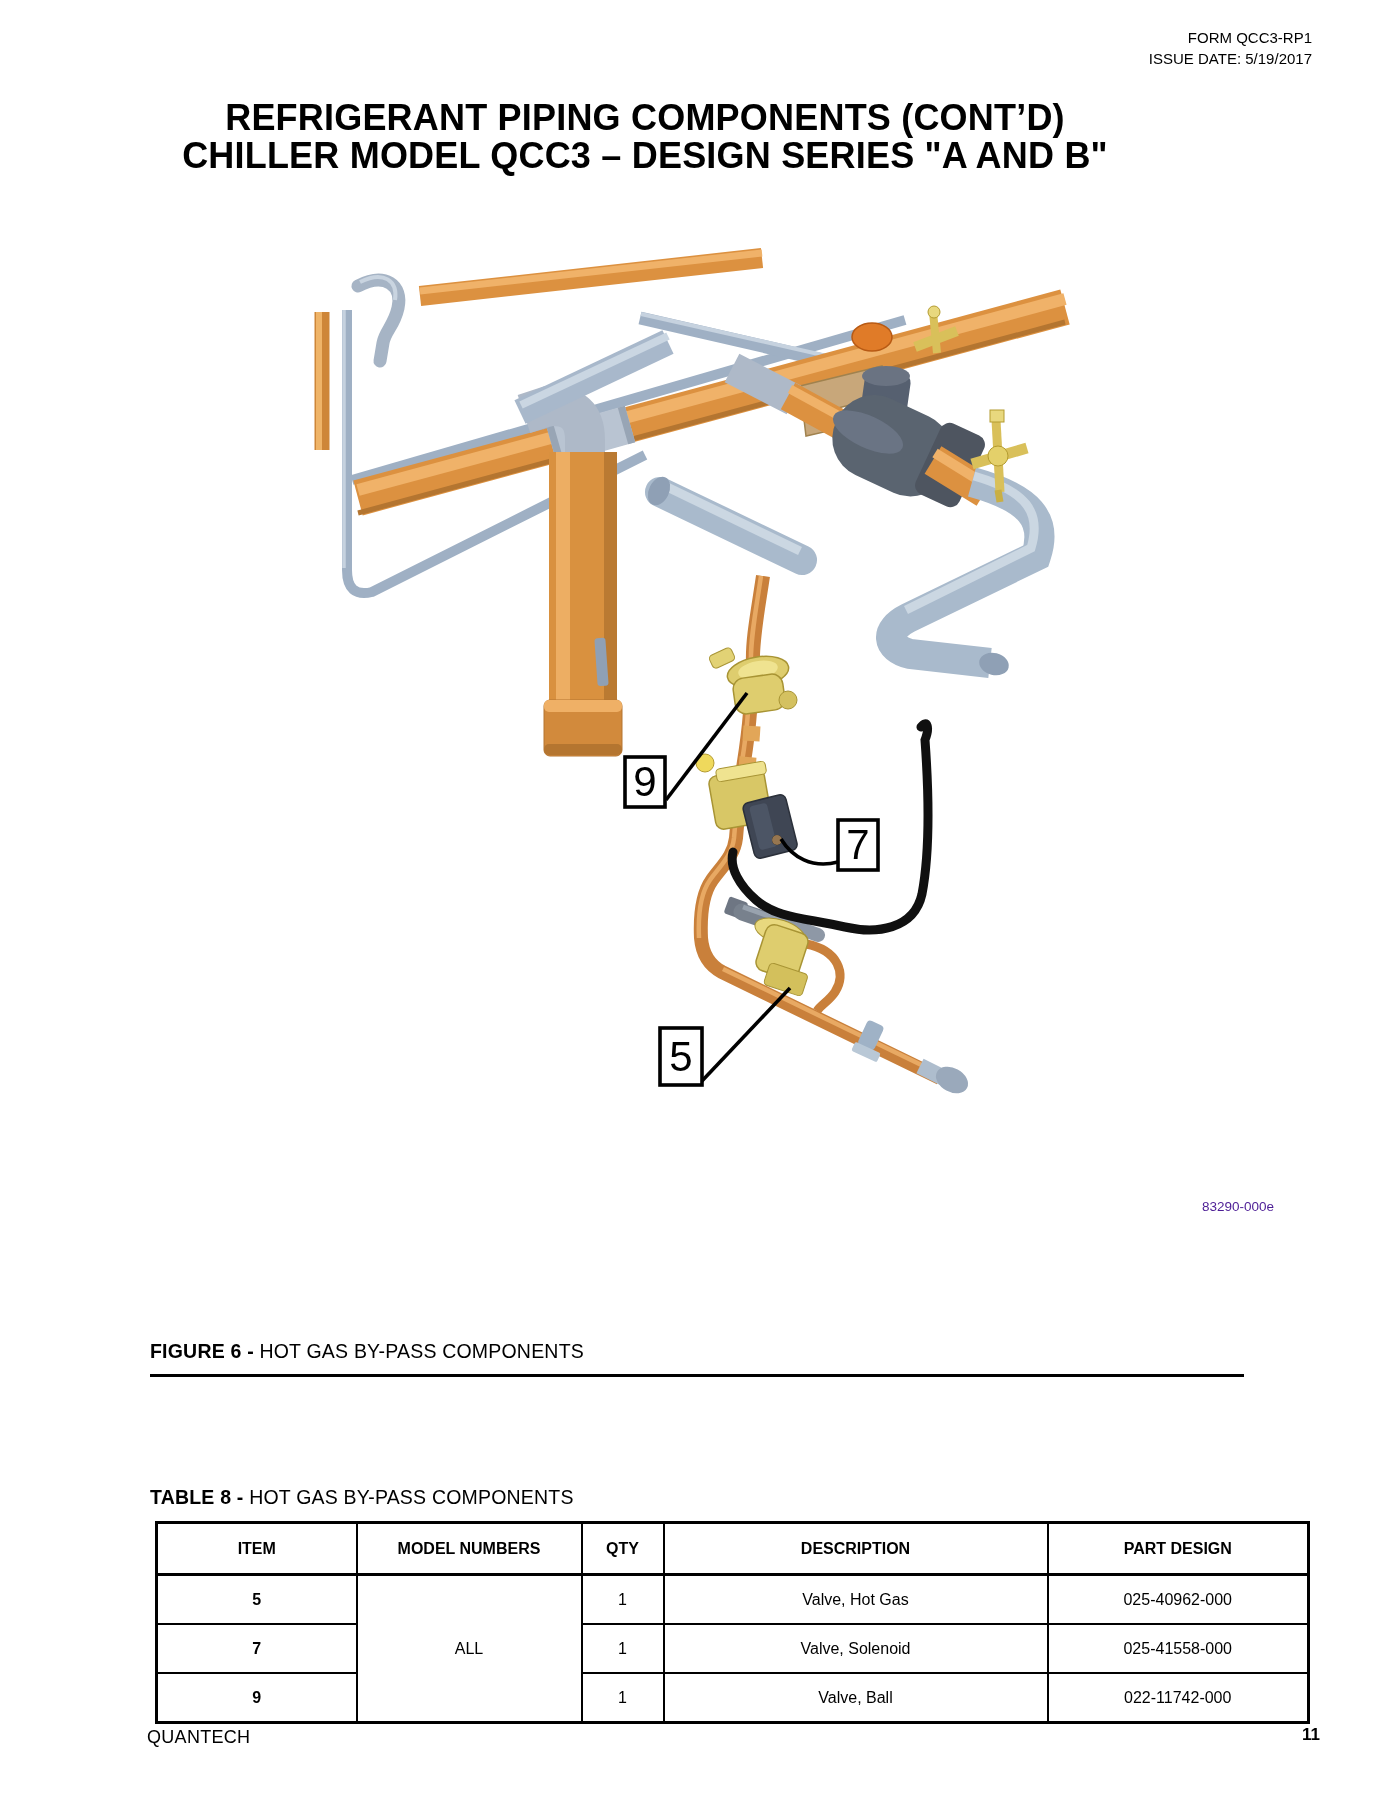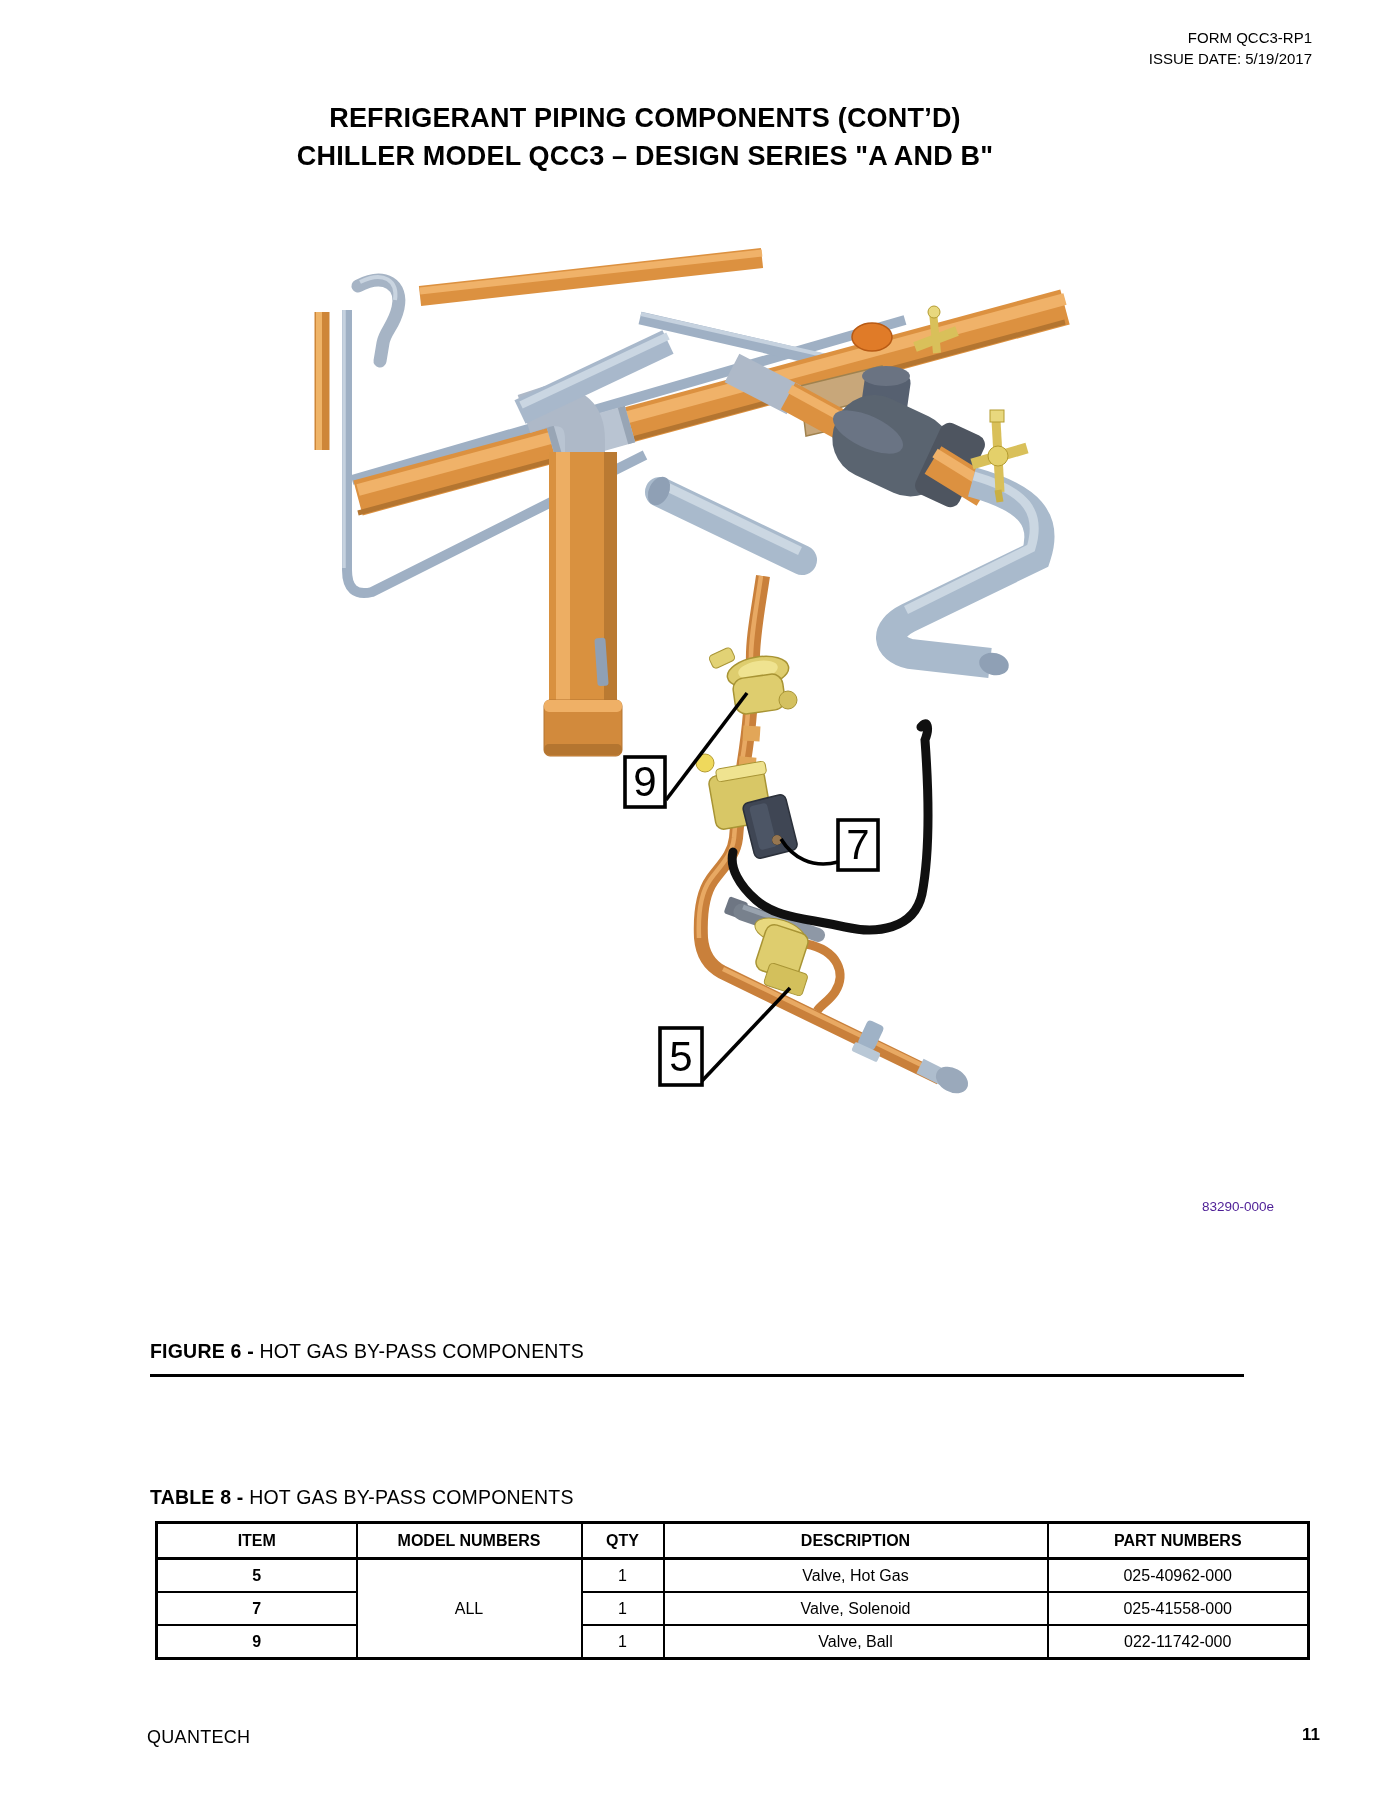--- a/index.html
+++ b/index.html
@@ -5,35 +5,35 @@
   html,body{margin:0;padding:0;}
   body{
     width:1391px;height:1800px;position:relative;background:#ffffff;
     font-family:"Liberation Sans", sans-serif;color:#000;overflow:hidden;
   }
   .abs{position:absolute;}
   
   .doc-header{top:27px;right:79px;text-align:right;font-size:15px;line-height:21px;color:#000000;}
   
   .main-title{top:99px;left:150px;width:990px;text-align:center;font-weight:bold;
-    font-size:27px;line-height:38px;letter-spacing:.2px;}
+    font-size:36px;line-height:38px;letter-spacing:.2px;}
   
   svg.fig{left:0;top:0;width:1391px;height:1800px;pointer-events:none;}
   .fig-number{top:1199px;left:1202px;font-size:13.5px;color:#4c1d95;}
   
   .caption{left:150px;font-size:19.5px;letter-spacing:.2px;}
   .caption b{font-weight:bold;}
   .figure-caption{top:1340px;}
   .rule{left:150px;top:1374px;width:1094px;height:3px;background:#000;}
   .table-caption{top:1486px;}
   
   table.parts{left:155px;top:1521px;position:absolute;border-collapse:collapse;
     table-layout:fixed;font-size:16px;}
   table.parts{border:3px solid #000;}
-  table.parts th, table.parts td{border:2px solid #000;text-align:center;padding:0;}
+  table.parts th, table.parts td{border:2px solid #000;text-align:center;padding:8px;}
   table.parts th{height:33px;font-weight:bold;border-bottom:3px solid #000;font-size:16px;}
   table.parts td{height:31px;font-size:16px;}
   td.item-cell{font-weight:bold;}
   col.c-item{width:200px;} col.c-model{width:225px;} col.c-qty{width:82px;}
   col.c-desc{width:384px;} col.c-part{width:261px;}
   
   .footer-left{left:147px;top:1727px;font-size:18px;letter-spacing:.3px;}
   .footer-page{right:71px;top:1725px;font-size:17px;font-weight:bold;}
   .callout-digit{font-size:42px;font-family:"Liberation Sans",sans-serif;}
 </style>
@@ -242,21 +242,21 @@
       <col class="c-qty">
       <col class="c-desc">
       <col class="c-part">
   </colgroup>
   <thead>
     <tr>
       <th>ITEM</th>
       <th>MODEL NUMBERS</th>
       <th>QTY</th>
       <th>DESCRIPTION</th>
-      <th>PART NUMBERS</th>
+      <th>PART DESIGN</th>
     </tr>
   </thead>
   <tbody>
     <tr>
       <td class="item-cell">5</td>
       <td rowspan="3">ALL</td>
       <td>1</td>
       <td>Valve, Hot Gas</td>
       <td>025-40962-000</td>
     </tr>

